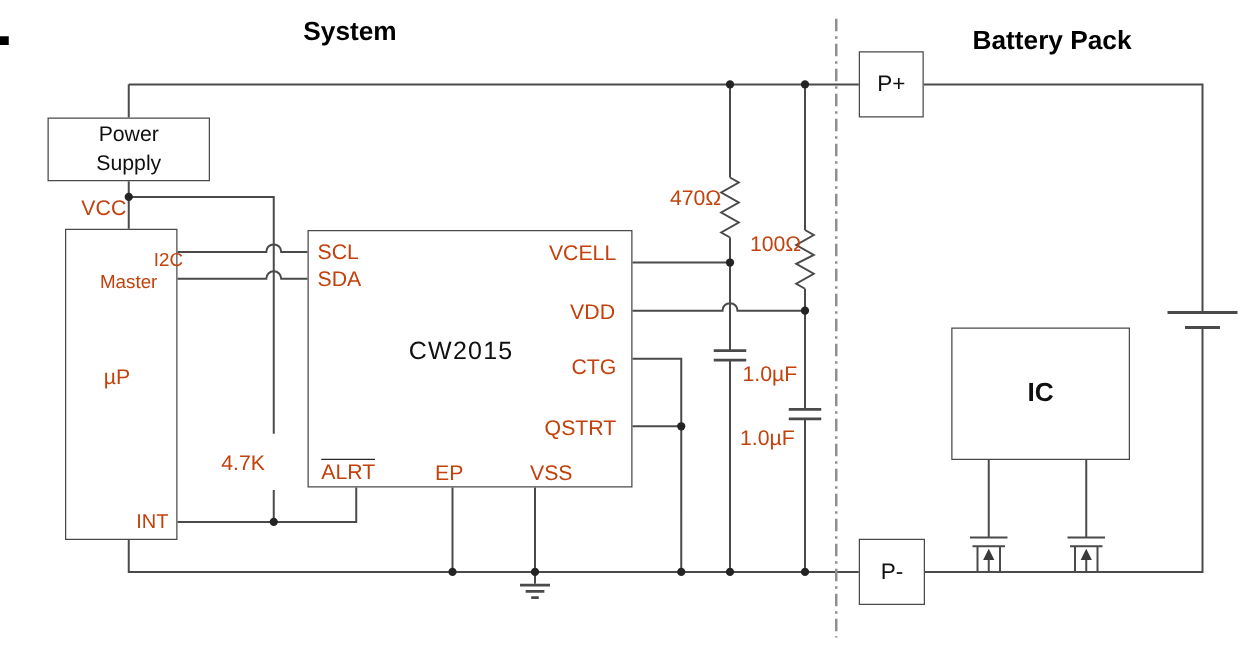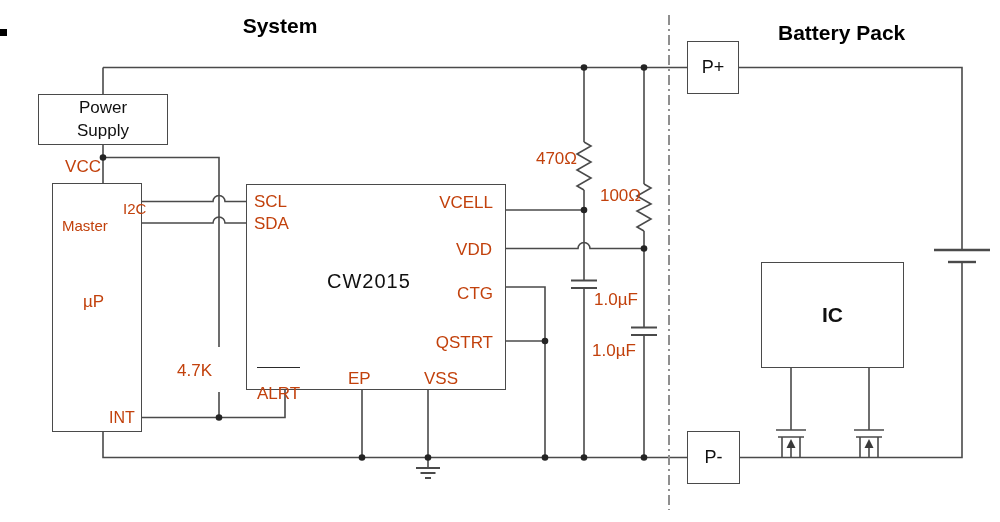--- a/index.html
+++ b/index.html
@@ -9,21 +9,21 @@
   .lbl{position:absolute;font-size:17px;line-height:1.15;white-space:nowrap;color:#c2410c;}
   .lbl.small{font-size:15px;}
   .lbl.int{font-size:16px;}
   .title{position:absolute;font-size:21px;font-weight:bold;white-space:nowrap;color:#000;}
   .chipname{position:absolute;font-size:20px;font-weight:normal;letter-spacing:1px;white-space:nowrap;}
   .box{position:absolute;border:1.6px solid #4a4a4a;box-sizing:border-box;background:transparent;
        display:flex;flex-direction:column;align-items:center;justify-content:center;text-align:center;}
   .box .bl{font-size:17px;line-height:1.3;}
   .box.term{font-size:18px;}
   .box.prot .bl{font-size:21px;font-weight:bold;line-height:1.25;}
-  .overline-text{display:inline-block;border-top:1.6px solid #2a2a2a;padding-top:17px;line-height:1.05;}
+  .overline-text{display:inline-block;border-top:1.6px solid #2a2a2a;padding-top:1px;line-height:1.05;}
   .edge-mark{position:absolute;left:0;top:29px;width:7px;height:7px;background:#000;}
 </style>
 </head>
 <body>
 
 <div class="canvas">
 
   <svg width="1000" height="522" viewBox="0 0 1000 522">
     <g stroke="#4a4a4a" stroke-width="1.6" fill="none">
       <path d="M103,67.5 H687"></path>
@@ -94,21 +94,21 @@
   <div class="title" style="left:778px;top:21px;">Battery Pack</div>
   <div class="title" style="left:228px;top:14px;width:104px;text-align:center;">System</div>
 
   <div class="box" style="left:38px;top:94px;width:130px;height:51px;">
     <div class="bl">Power</div>
     <div class="bl">Supply</div>
   </div>
 
   <div class="box" style="left:52px;top:183px;width:90px;height:249px;"></div>
   <div class="lbl small" style="left:91px;top:200px;margin-left:32px;">I2C</div>
-  <div class="lbl small" style="left:62px;top:217px;">Master</div>
+  <div class="lbl small" style="left:80px;top:217px;">Master</div>
   <div class="lbl" style="left:83px;top:292px;">µP</div>
   <div class="lbl int" style="left:109px;top:409px;">INT</div>
 
   <div class="lbl" style="right:899px;top:157px;">VCC</div>
 
   <div class="box" style="left:246px;top:184px;width:260px;height:206px;"></div>
   <div class="chipname" style="left:327px;top:270px;">CW2015</div>
   <div class="lbl" style="left:254px;top:192px;">SCL</div>
   <div class="lbl" style="left:254px;top:214px;">SDA</div>
   <div class="lbl" style="right:507px;top:193px;">VCELL</div>

